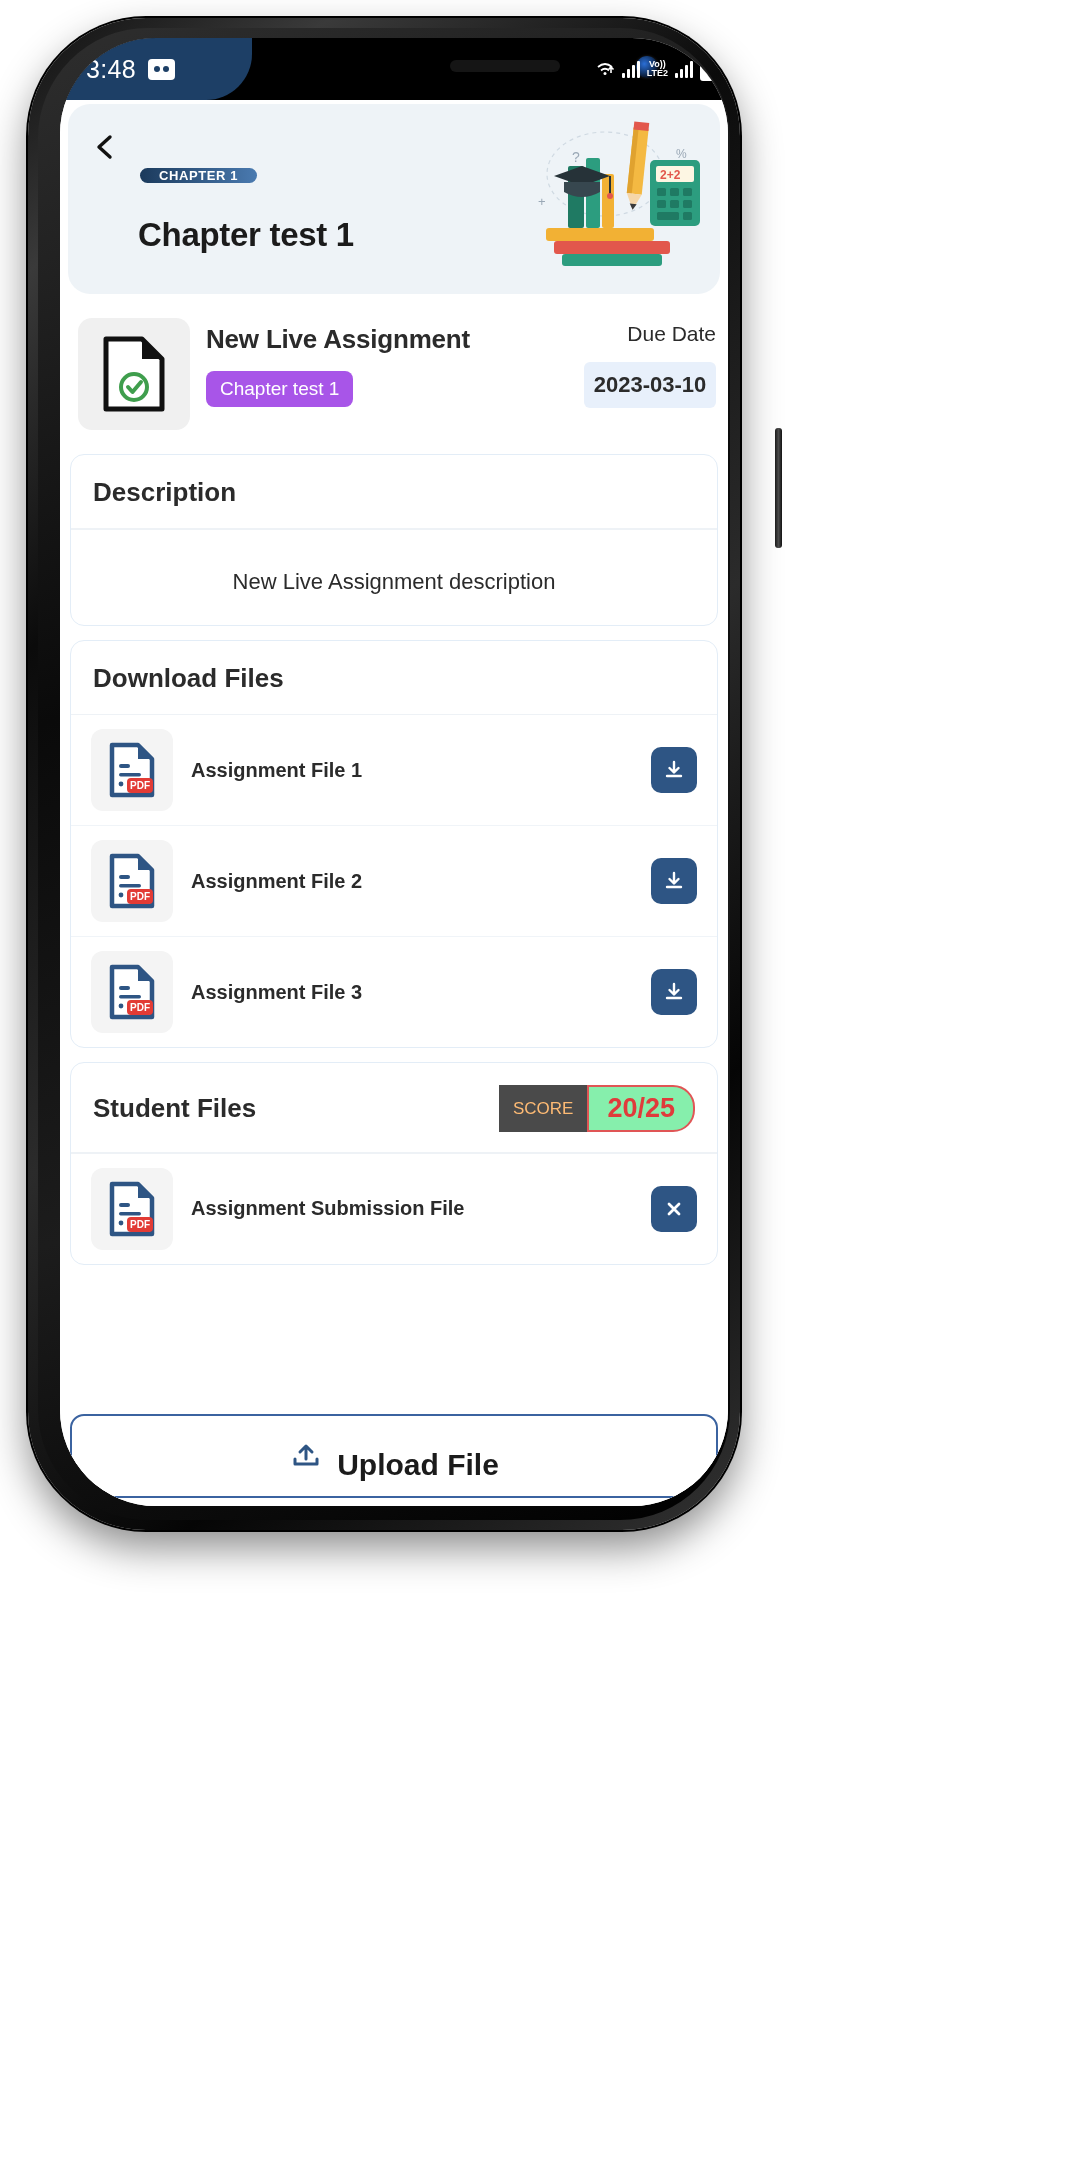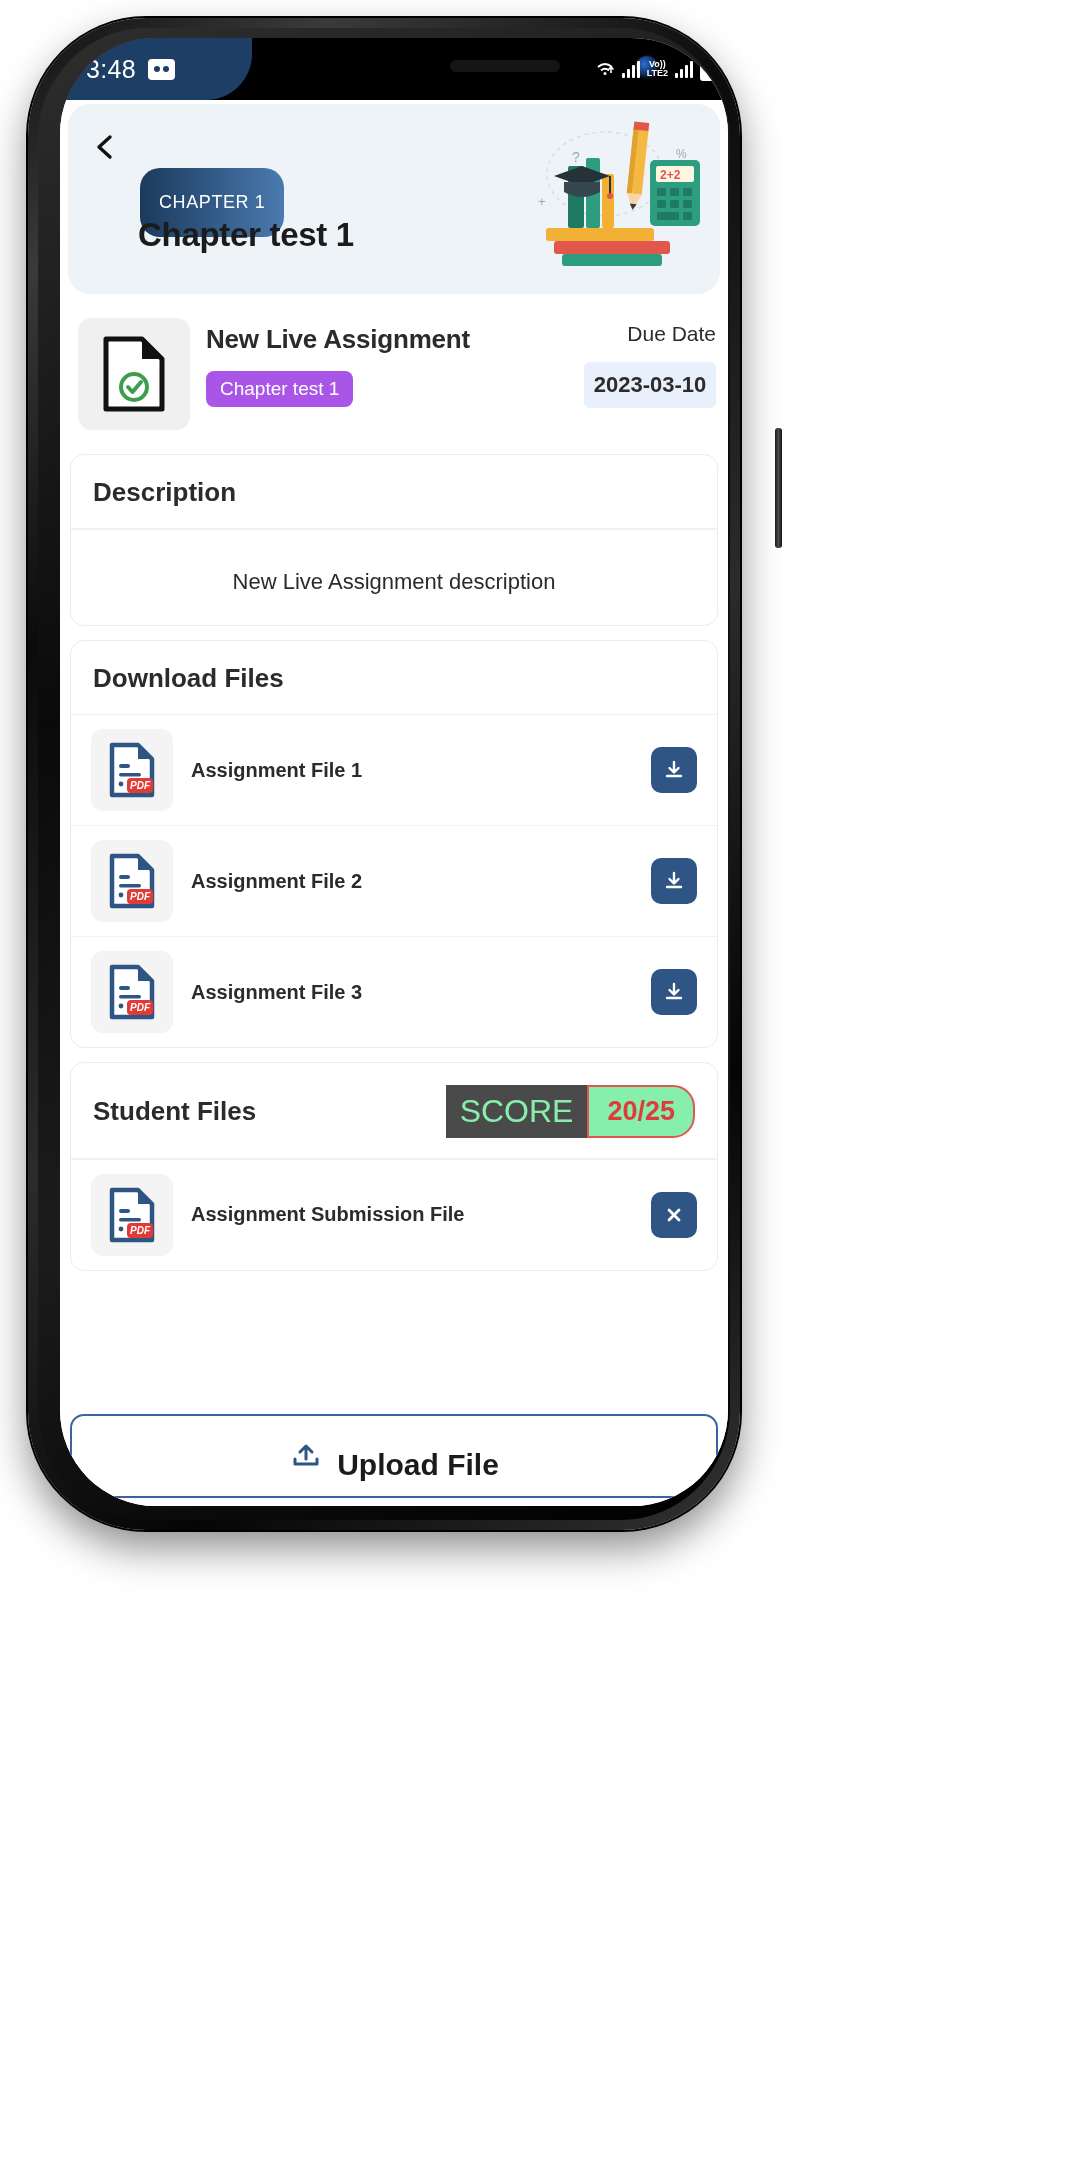--- a/index.html
+++ b/index.html
@@ -113,22 +113,22 @@
     height: 190px; background:#eef3f7; border-radius: 22px;
     overflow:hidden;
   }
   .back-chevron {
     position:absolute; left: 22px; top: 28px;
     width: 30px; height: 30px; cursor:pointer;
   }
   .chip-chapter {
     position:absolute; left: 72px; top: 64px;
     background: linear-gradient(90deg,#1b3a5c 0%, #4a7ab0 100%);
-    color:#fff; font-size:18px; font-weight:400; letter-spacing:.6px;
-    padding: 24px 19px; border-radius: 20px;
+    color:#fff; font-size:13px; font-weight:700; letter-spacing:.6px;
+    padding: 0 19px; border-radius: 20px;
   }
   .hero-title {
     position:absolute; left: 70px; top: 112px;
     font-size: 33px; font-weight: 700; color:#1b1b1b; letter-spacing:-.3px;
   }
   .hero-art { position:absolute; right: 10px; top: 10px; width: 200px; height: 160px; }
 
   
   .assign-row {
     display:flex; align-items:flex-start; padding: 24px 12px 10px 18px; gap: 16px;
@@ -164,31 +164,31 @@
   .card-body { padding: 39px 22px 30px 22px; }
   .desc-text { font-size: 22px; color:#2b2b2b; text-align:center; }
 
   .file-row {
     display:flex; align-items:center; padding: 14px 20px; gap: 18px;
     border-bottom: 1.5px solid #f0f4f8;
   }
   .file-row:last-child { border-bottom: none; }
   .pdf-thumb {
     width: 82px; height: 82px; background:#f4f4f4; border-radius: 12px;
-    display:flex; align-items:center; justify-content:center; flex:none;font-style:italic;
+    display:flex; align-items:center; justify-content:center; flex:none;
   }
   .file-name { flex:1; font-size: 20px; color:#2b2b2b; font-weight:600; }
   .act-btn {
     width: 46px; height: 46px; border-radius: 10px; background:#2e5584;
     display:flex; align-items:center; justify-content:center; flex:none; cursor:pointer;
   }
 
   .score-wrap { display:flex; align-items:stretch; }
   .score-label {
-    background:#4a4a4a; color:#86efac; font-size:32px; font-weight:500;
+    background:#4a4a4a; color:#fdba74; font-size:17px; font-weight:500;
     padding: 8px 14px; display:flex; align-items:center;
   }
   .score-value {
     background:#86efac; border:2px solid #e05555; color:#e03b3b;
     font-size: 27px; font-weight:700; padding: 6px 18px;
     border-radius: 0 22px 22px 0; display:flex; align-items:center;
   }
 
   
   .upload-bar {

